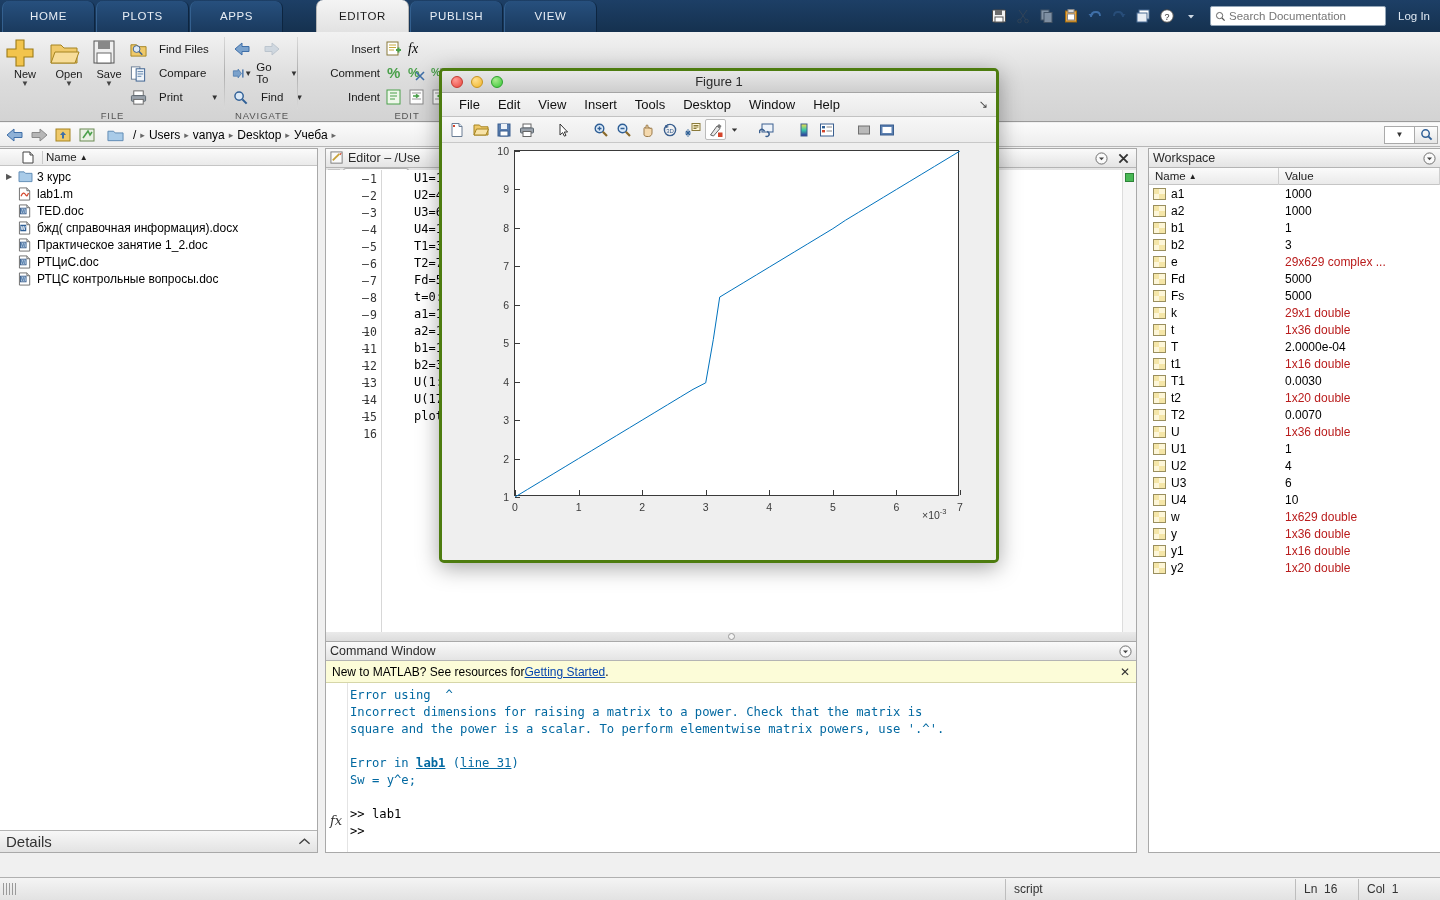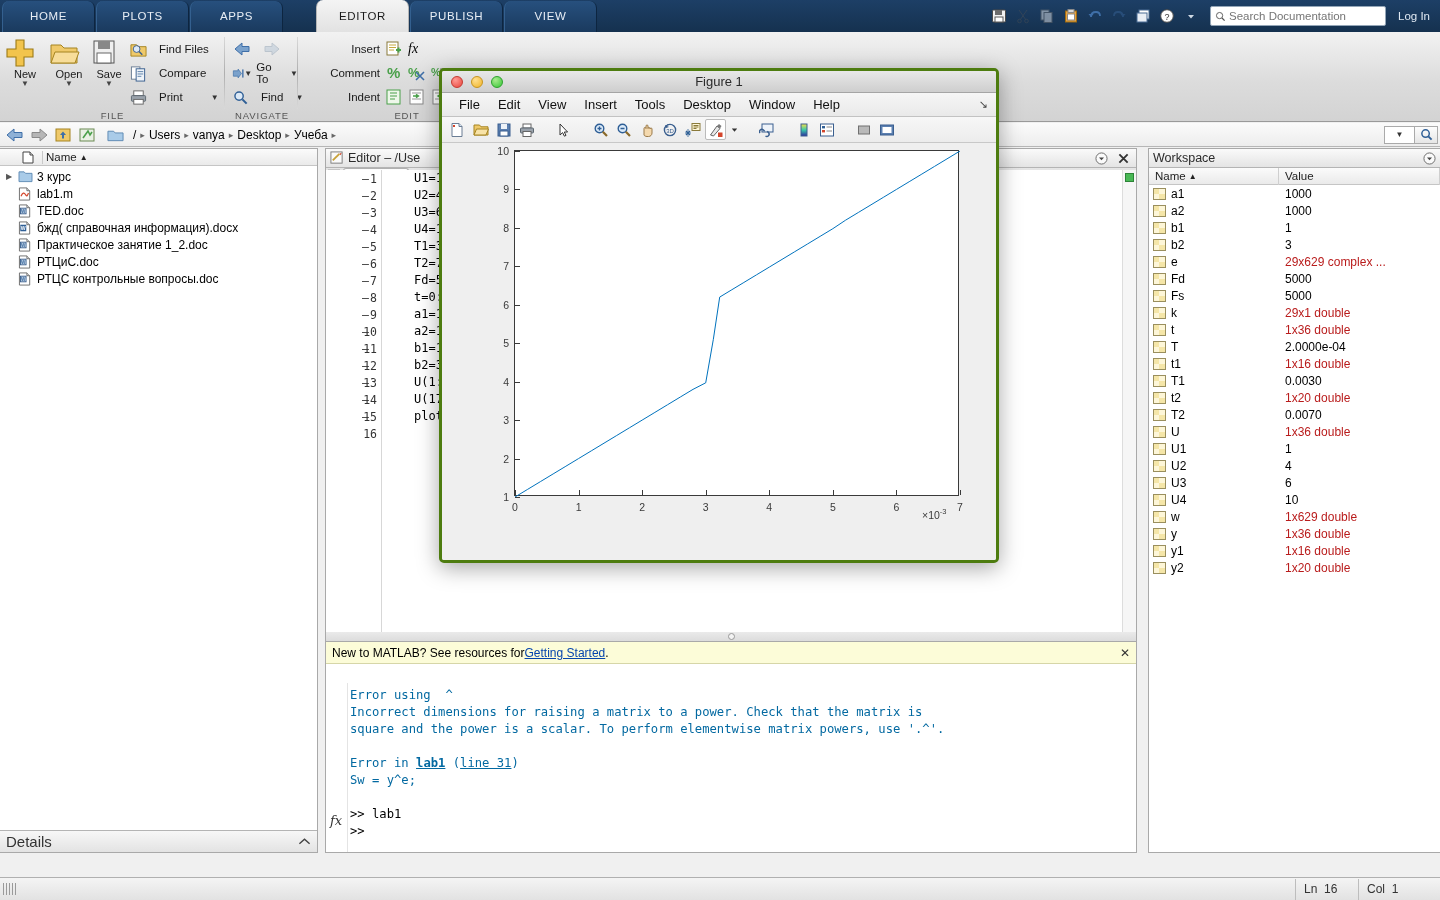--- a/index.html
+++ b/index.html
@@ -751,20 +751,30 @@
   <div class="ed-rightbar">
     <div class="ed-greenmark"></div>
   </div>
 </div>
 
 <div class="ed-splitter">
   <div class="splitdot"></div>
 </div>
 
 <div class="panel" id="cmdPanel">
+  <div class="panel-title">
+    <span>Command Window</span>
+    <span class="spacer"></span>
+    <span class="tbtn">
+      <svg width="13" height="13" viewBox="0 0 14 14">
+          <circle cx="7" cy="7" r="6" fill="#fafafa" stroke="#666"></circle>
+          <path d="M4.3 5.8 L7 9 L9.7 5.8 z" fill="#444"></path>
+        </svg>
+    </span>
+  </div>
   <div class="cmd-banner">
     <span>New to MATLAB? See resources for </span>
     <a href="#">Getting Started</a>
     <span>.</span>
     <span class="bx">✕</span>
   </div>
   <div class="cmd-body">
     <div class="cmd-gutter"></div>
     <div class="cmd-lines">
       <div class="cmd-line err"><span>Error using  ^ </span></div>
@@ -1030,20 +1040,21 @@
           </span>
           <span>y2</span>
         </div>
         <div class="vl ital">1x20 double</div>
       </div>
     </div>
 </div>
 
 <div class="statusbar">
   <div class="sb-grip"></div>
+  <div class="sb-cell sb-script">script</div>
   <div class="sb-cell sb-ln">
     <span>Ln</span>&nbsp;&nbsp;<span>16</span>
   </div>
   <div class="sb-cell sb-col">
     <span>Col</span>&nbsp;&nbsp;<span>1</span>
   </div>
 </div>
 
 <div id="figure">
   <div class="fig-title">

